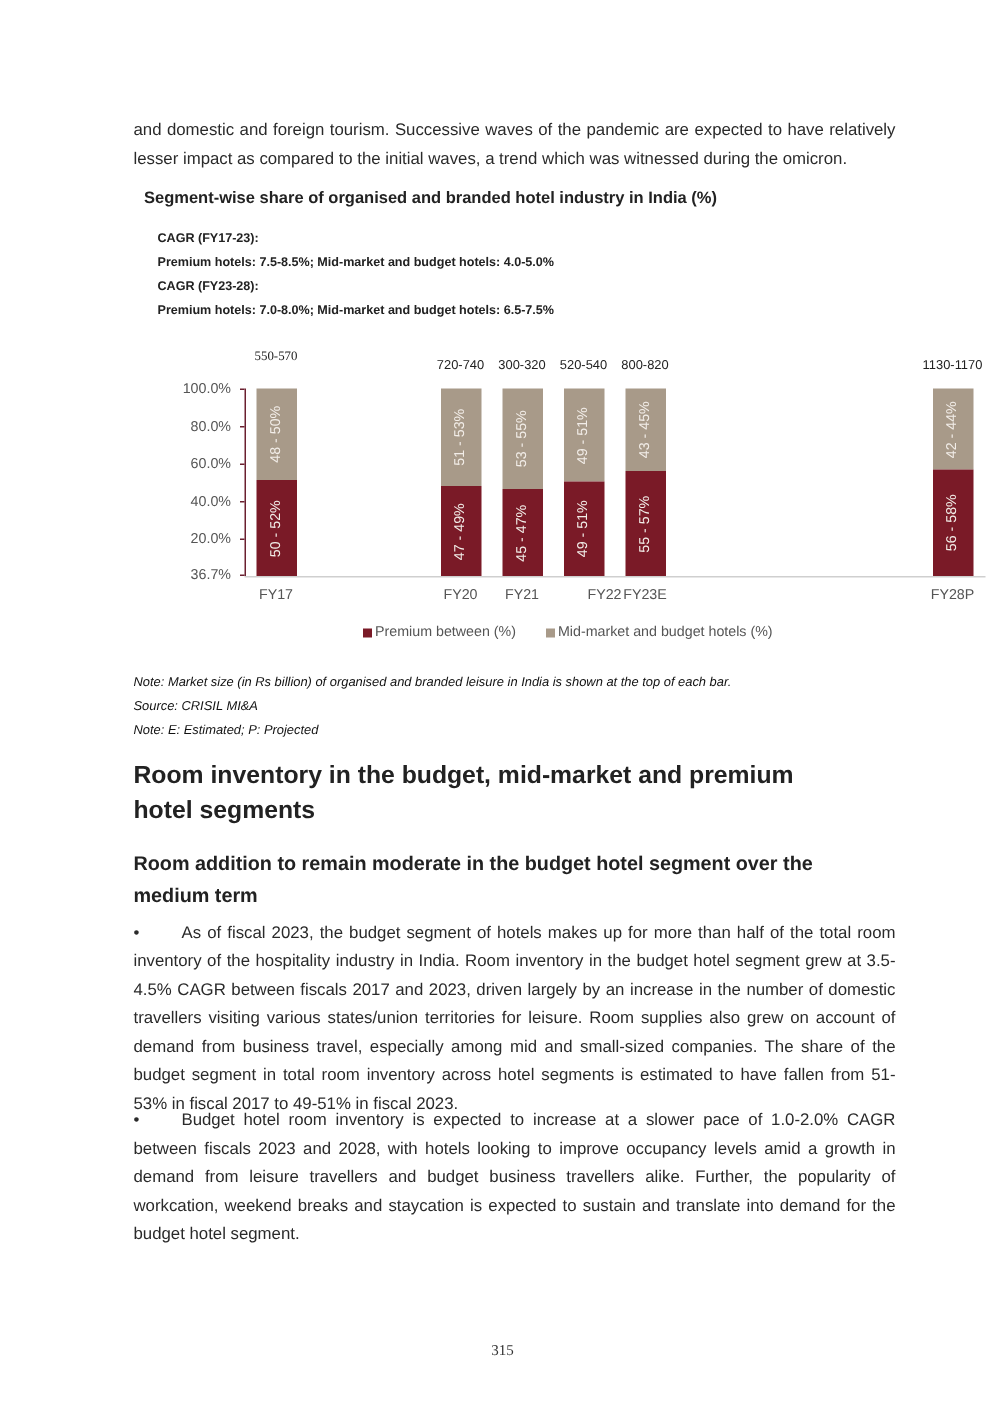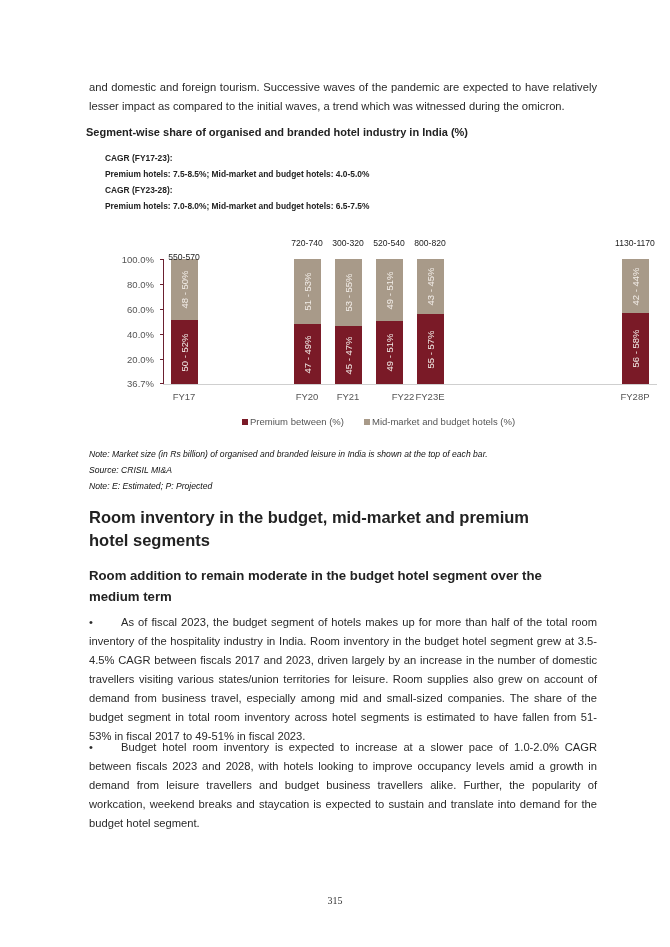--- a/index.html
+++ b/index.html
@@ -21,21 +21,21 @@
   .seg span { transform:rotate(-90deg); white-space:nowrap; color:#f2ede8; font-size:9.5px; }
   .legend-item { font-size:9.5px; color:#555; display:flex; align-items:center; gap:2px; }
   .legend-swatch { width:6px; height:6px; display:inline-block; }
   .page-num { font-family:"Liberation Serif", serif; font-size:10px; color:#333; }
 </style>
 </head>
 <body>
 
 <div class="abs para just" style="left:89px; top:78px; width:508px;">and domestic and foreign tourism. Successive waves of the pandemic are expected to have relatively lesser impact as compared to the initial waves, a trend which was witnessed during the omicron.</div>
 
-<div class="abs chart-title" style="left:86px; top:126px;">Segment-wise share of organised and branded hotel industry in India (%)</div>
+<div class="abs chart-title" style="left:96px; top:126px;">Segment-wise share of organised and branded hotel industry in India (%)</div>
 
 <div class="abs" style="left:105px; top:150px;">
   <div class="cagr">CAGR (FY17-23):</div>
   <div class="cagr">Premium hotels: 7.5-8.5%; Mid-market and budget hotels: 4.0-5.0%</div>
   <div class="cagr">CAGR (FY23-28):</div>
   <div class="cagr">Premium hotels: 7.0-8.0%; Mid-market and budget hotels: 6.5-7.5%</div>
 </div>
 
 <div class="abs" id="chart" style="left:0; top:0; width:670px; height:440px;">
 
@@ -59,21 +59,21 @@
 
   <div id="bars">
       <div class="bar" style="left: 171px; top: 259px; height: 125px;">
         <div class="seg" style="top: 0px; height: 61px; background: rgb(168, 154, 137);">
           <span>48 - 50%</span>
         </div>
         <div class="seg" style="top: 61px; height: 64px; background: rgb(122, 26, 39);">
           <span>50 - 52%</span>
         </div>
       </div>
-      <div class="abs size-label" style="left: 154px; top: 252px;">550-570</div>
+      <div class="abs size-label" style="left: 154px; top: 232px; font-family: Liberation Serif, serif;">550-570</div>
       <div class="abs xtick" style="left: 154px; top: 391px;">FY17</div>
       <div class="bar" style="left: 294px; top: 259px; height: 125px;">
         <div class="seg" style="top: 0px; height: 65px; background: rgb(168, 154, 137);">
           <span>51 - 53%</span>
         </div>
         <div class="seg" style="top: 65px; height: 60px; background: rgb(122, 26, 39);">
           <span>47 - 49%</span>
         </div>
       </div>
       <div class="abs size-label" style="left: 277px; top: 238px;">720-740</div>

